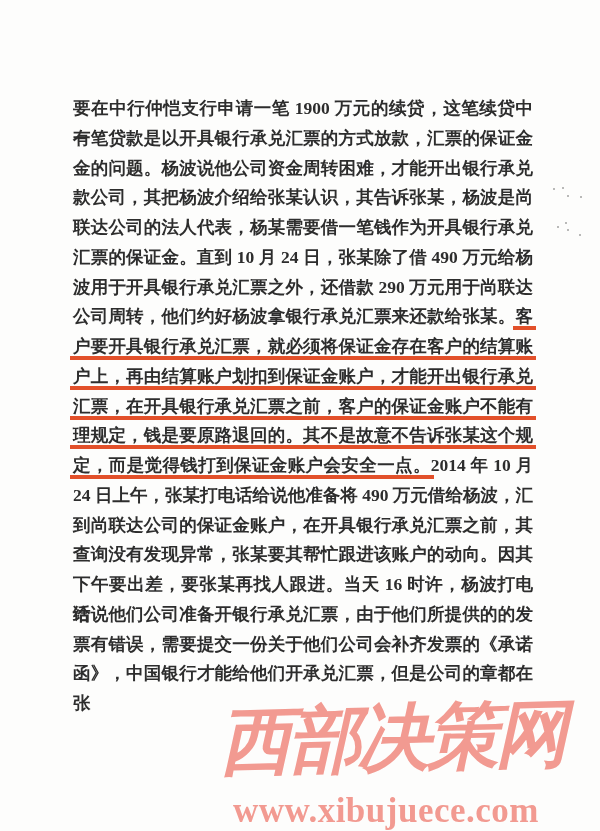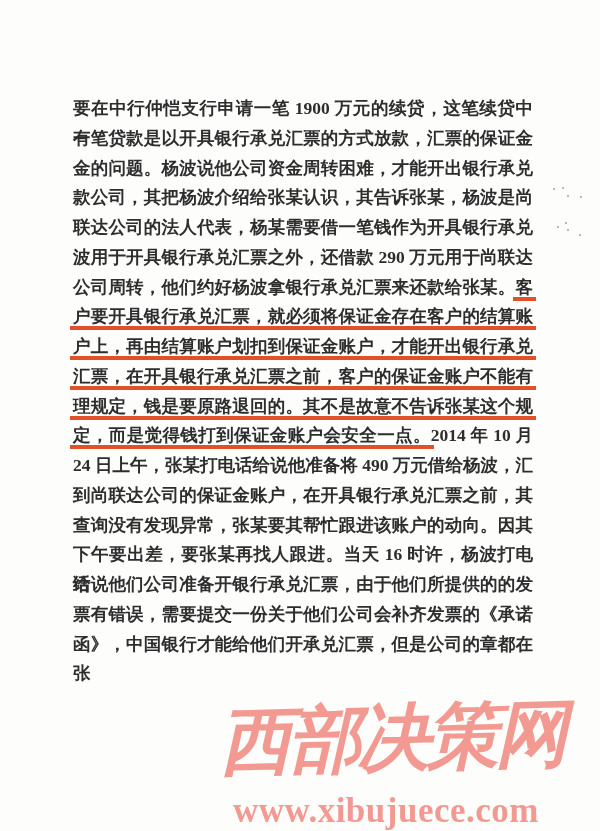--- a/index.html
+++ b/index.html
@@ -59,20 +59,21 @@
 <body>
 
 <div class="page" style="background: rgb(253, 253, 252);">
 
   <div class="text-block" id="text-block" style="color: rgb(45, 45, 45);">
       <div class="line"><span class="seg">要在中行仲恺支行申请一笔 1900 万元的续贷，这笔续贷中有</span></div>
       <div class="line"><span class="seg">一笔贷款是以开具银行承兑汇票的方式放款，汇票的保证金</span></div>
       <div class="line"><span class="seg">金的问题。杨波说他公司资金周转困难，才能开出银行承兑</span></div>
       <div class="line"><span class="seg">款公司，其把杨波介绍给张某认识，其告诉张某，杨波是尚</span></div>
       <div class="line"><span class="seg">联达公司的法人代表，杨某需要借一笔钱作为开具银行承兑</span></div>
+      <div class="line"><span class="seg">汇票的保证金。直到 10 月 24 日，张某除了借 490 万元给杨</span></div>
       <div class="line"><span class="seg">波用于开具银行承兑汇票之外，还借款 290 万元用于尚联达</span></div>
       <div class="line"><span class="seg">公司周转，他们约好杨波拿银行承兑汇票来还款给张某。</span><span class="seg u">客</span></div>
       <div class="line"><span class="seg u">户要开具银行承兑汇票，就必须将保证金存在客户的结算账</span></div>
       <div class="line"><span class="seg u">户上，再由结算账户划扣到保证金账户，才能开出银行承兑</span></div>
       <div class="line"><span class="seg u">汇票，在开具银行承兑汇票之前，客户的保证金账户不能有</span></div>
       <div class="line"><span class="seg u">理规定，钱是要原路退回的。其不是故意不告诉张某这个规</span></div>
       <div class="line"><span class="seg u">定，而是觉得钱打到保证金账户会安全一点。</span><span class="seg">2014 年 10 月</span></div>
       <div class="line"><span class="seg">24 日上午，张某打电话给说他准备将 490 万元借给杨波，汇</span></div>
       <div class="line"><span class="seg">到尚联达公司的保证金账户，在开具银行承兑汇票之前，其</span></div>
       <div class="line"><span class="seg">查询没有发现异常，张某要其帮忙跟进该账户的动向。因其</span></div>

